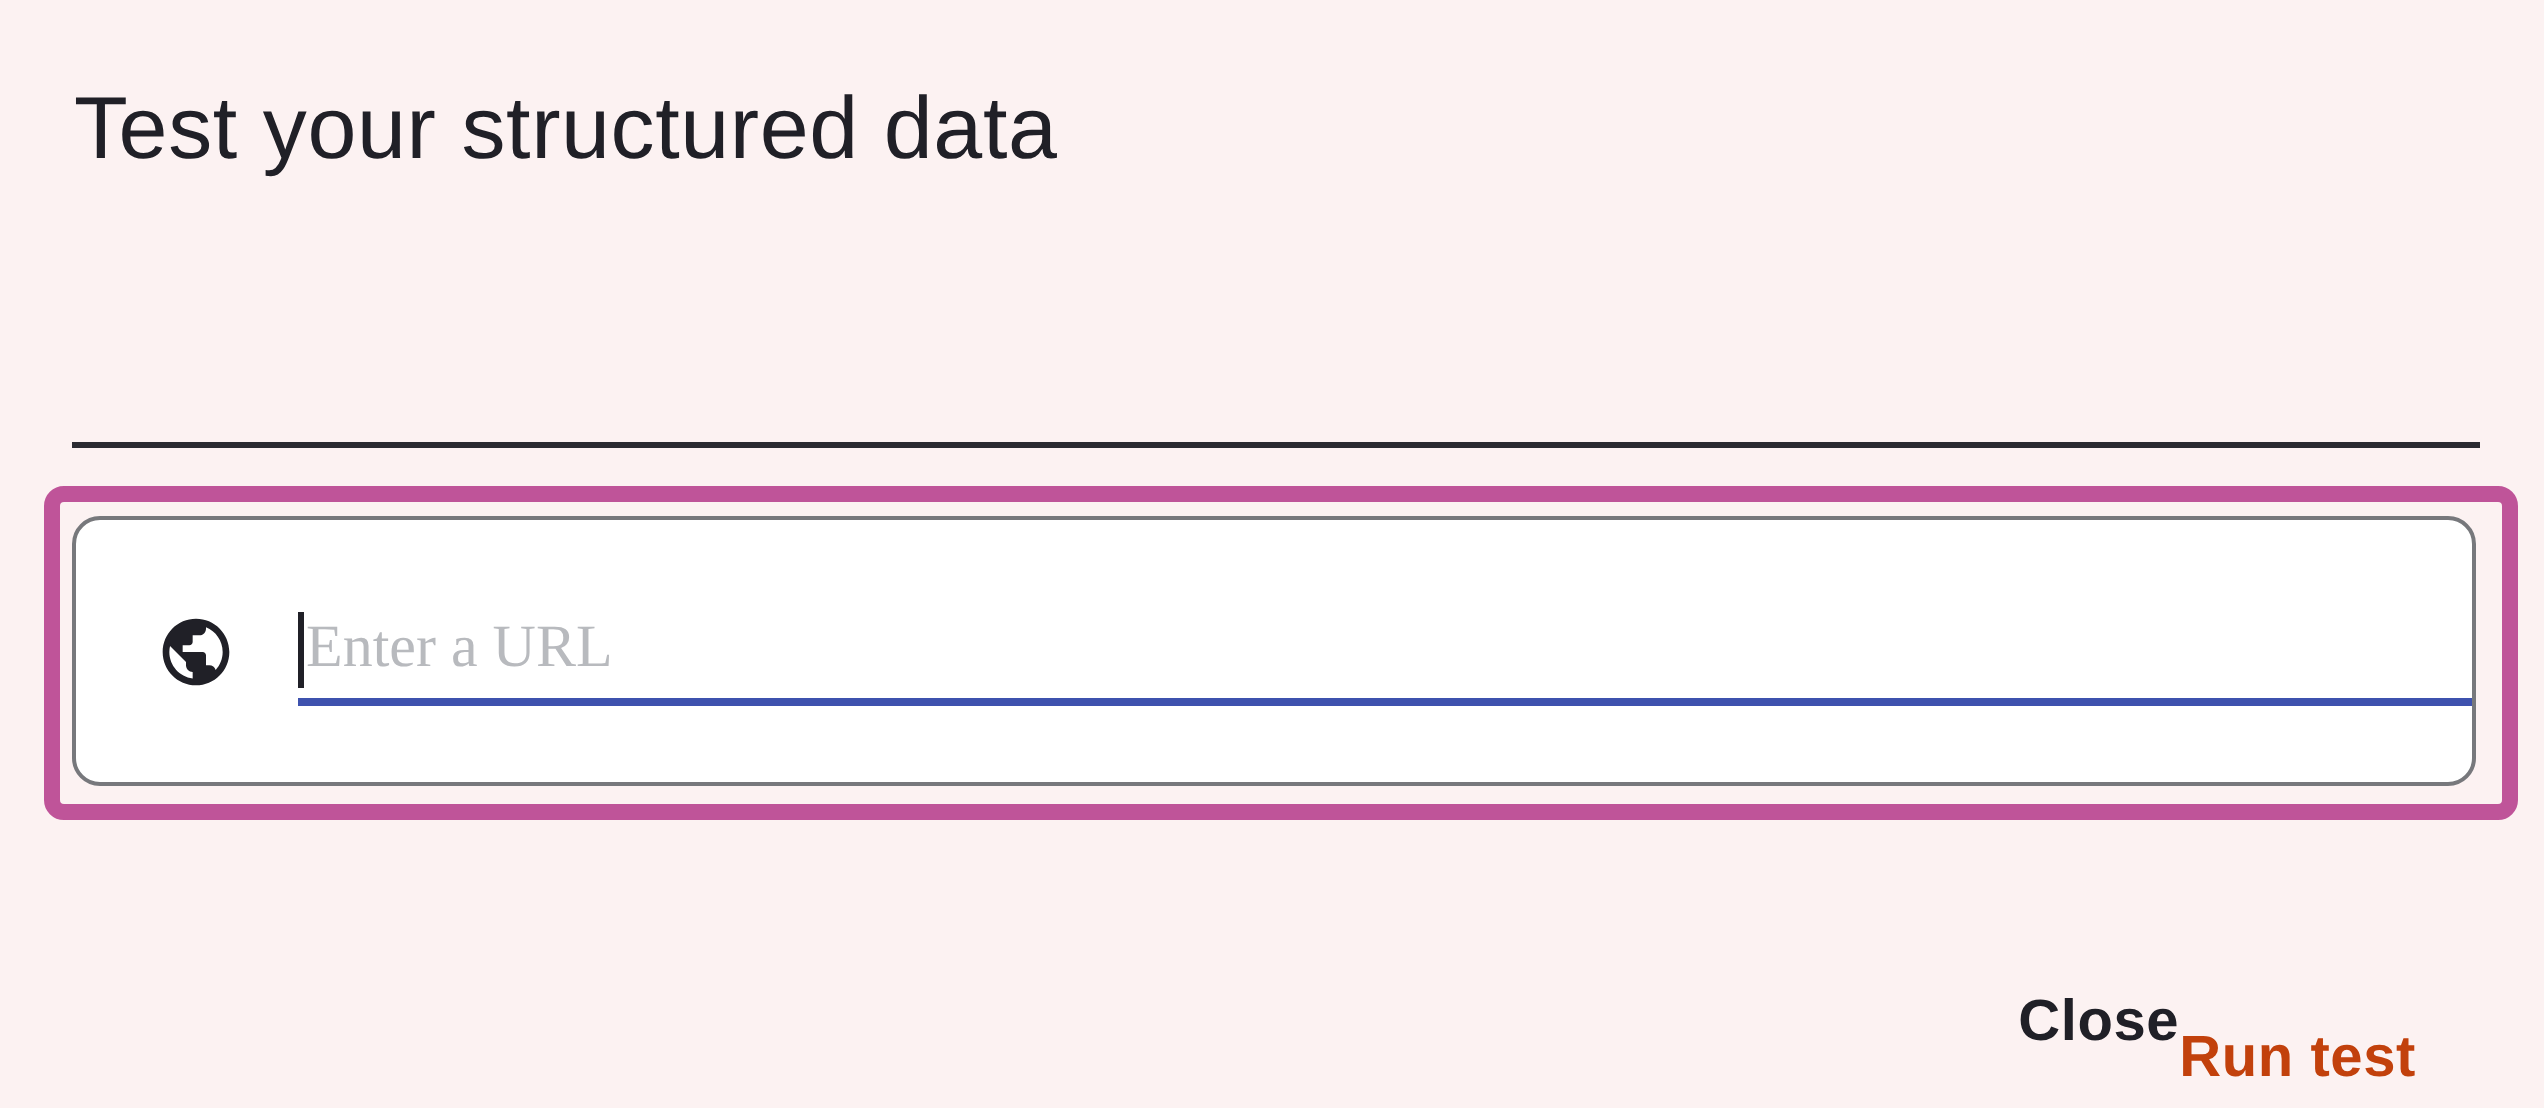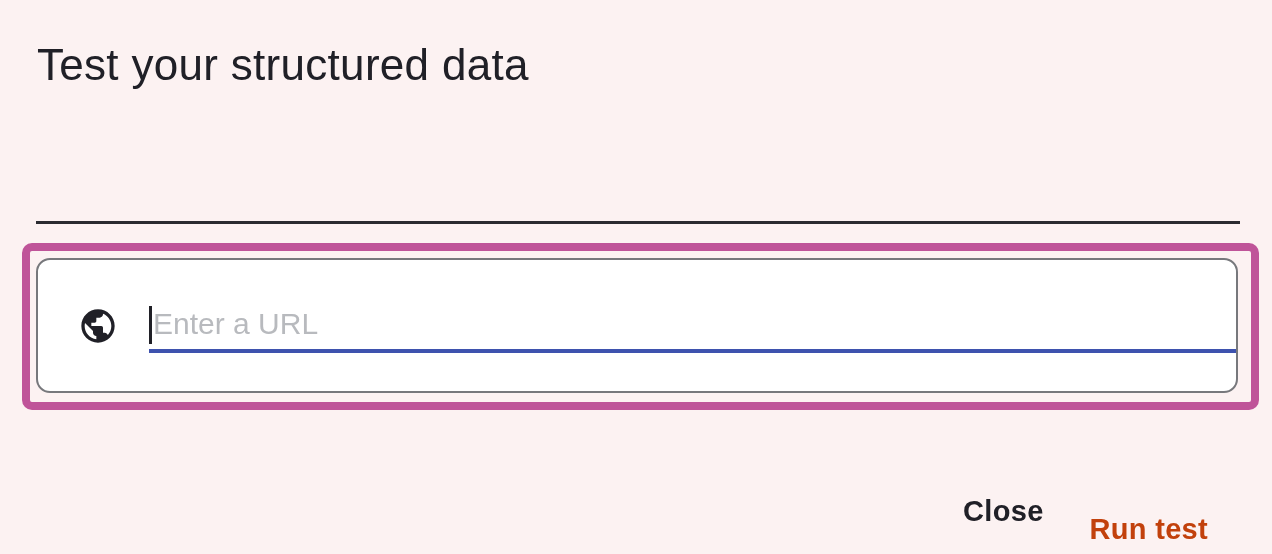--- a/index.html
+++ b/index.html
@@ -86,33 +86,32 @@
   .caret {
     width: 3px;
     height: 38px;
     background: #202027;
     flex: 0 0 auto;
   }
   .url-input {
     border: none;
     outline: none;
     background: transparent;
-    font-family: Liberation Sans, sans-serif;
+    font-family: Liberation Serif, serif;
     font-size: 30px;
     color: #202027;
     width: 100%;
     padding: 0 0 2px 1px;
   }
   .url-input::placeholder { color: #b8babe; opacity: 1; }
   .actions {
     position: absolute;
     right: 64px;
     top: 477px;
     display: flex;
-    gap: 46px;
     align-items: center;
   }
   .action-btn {
     border: none;
     background: transparent;
     font-family: "Liberation Sans", sans-serif;
     font-size: 29px;
     font-weight: 700;
     cursor: pointer;
     letter-spacing: 0.3px;

